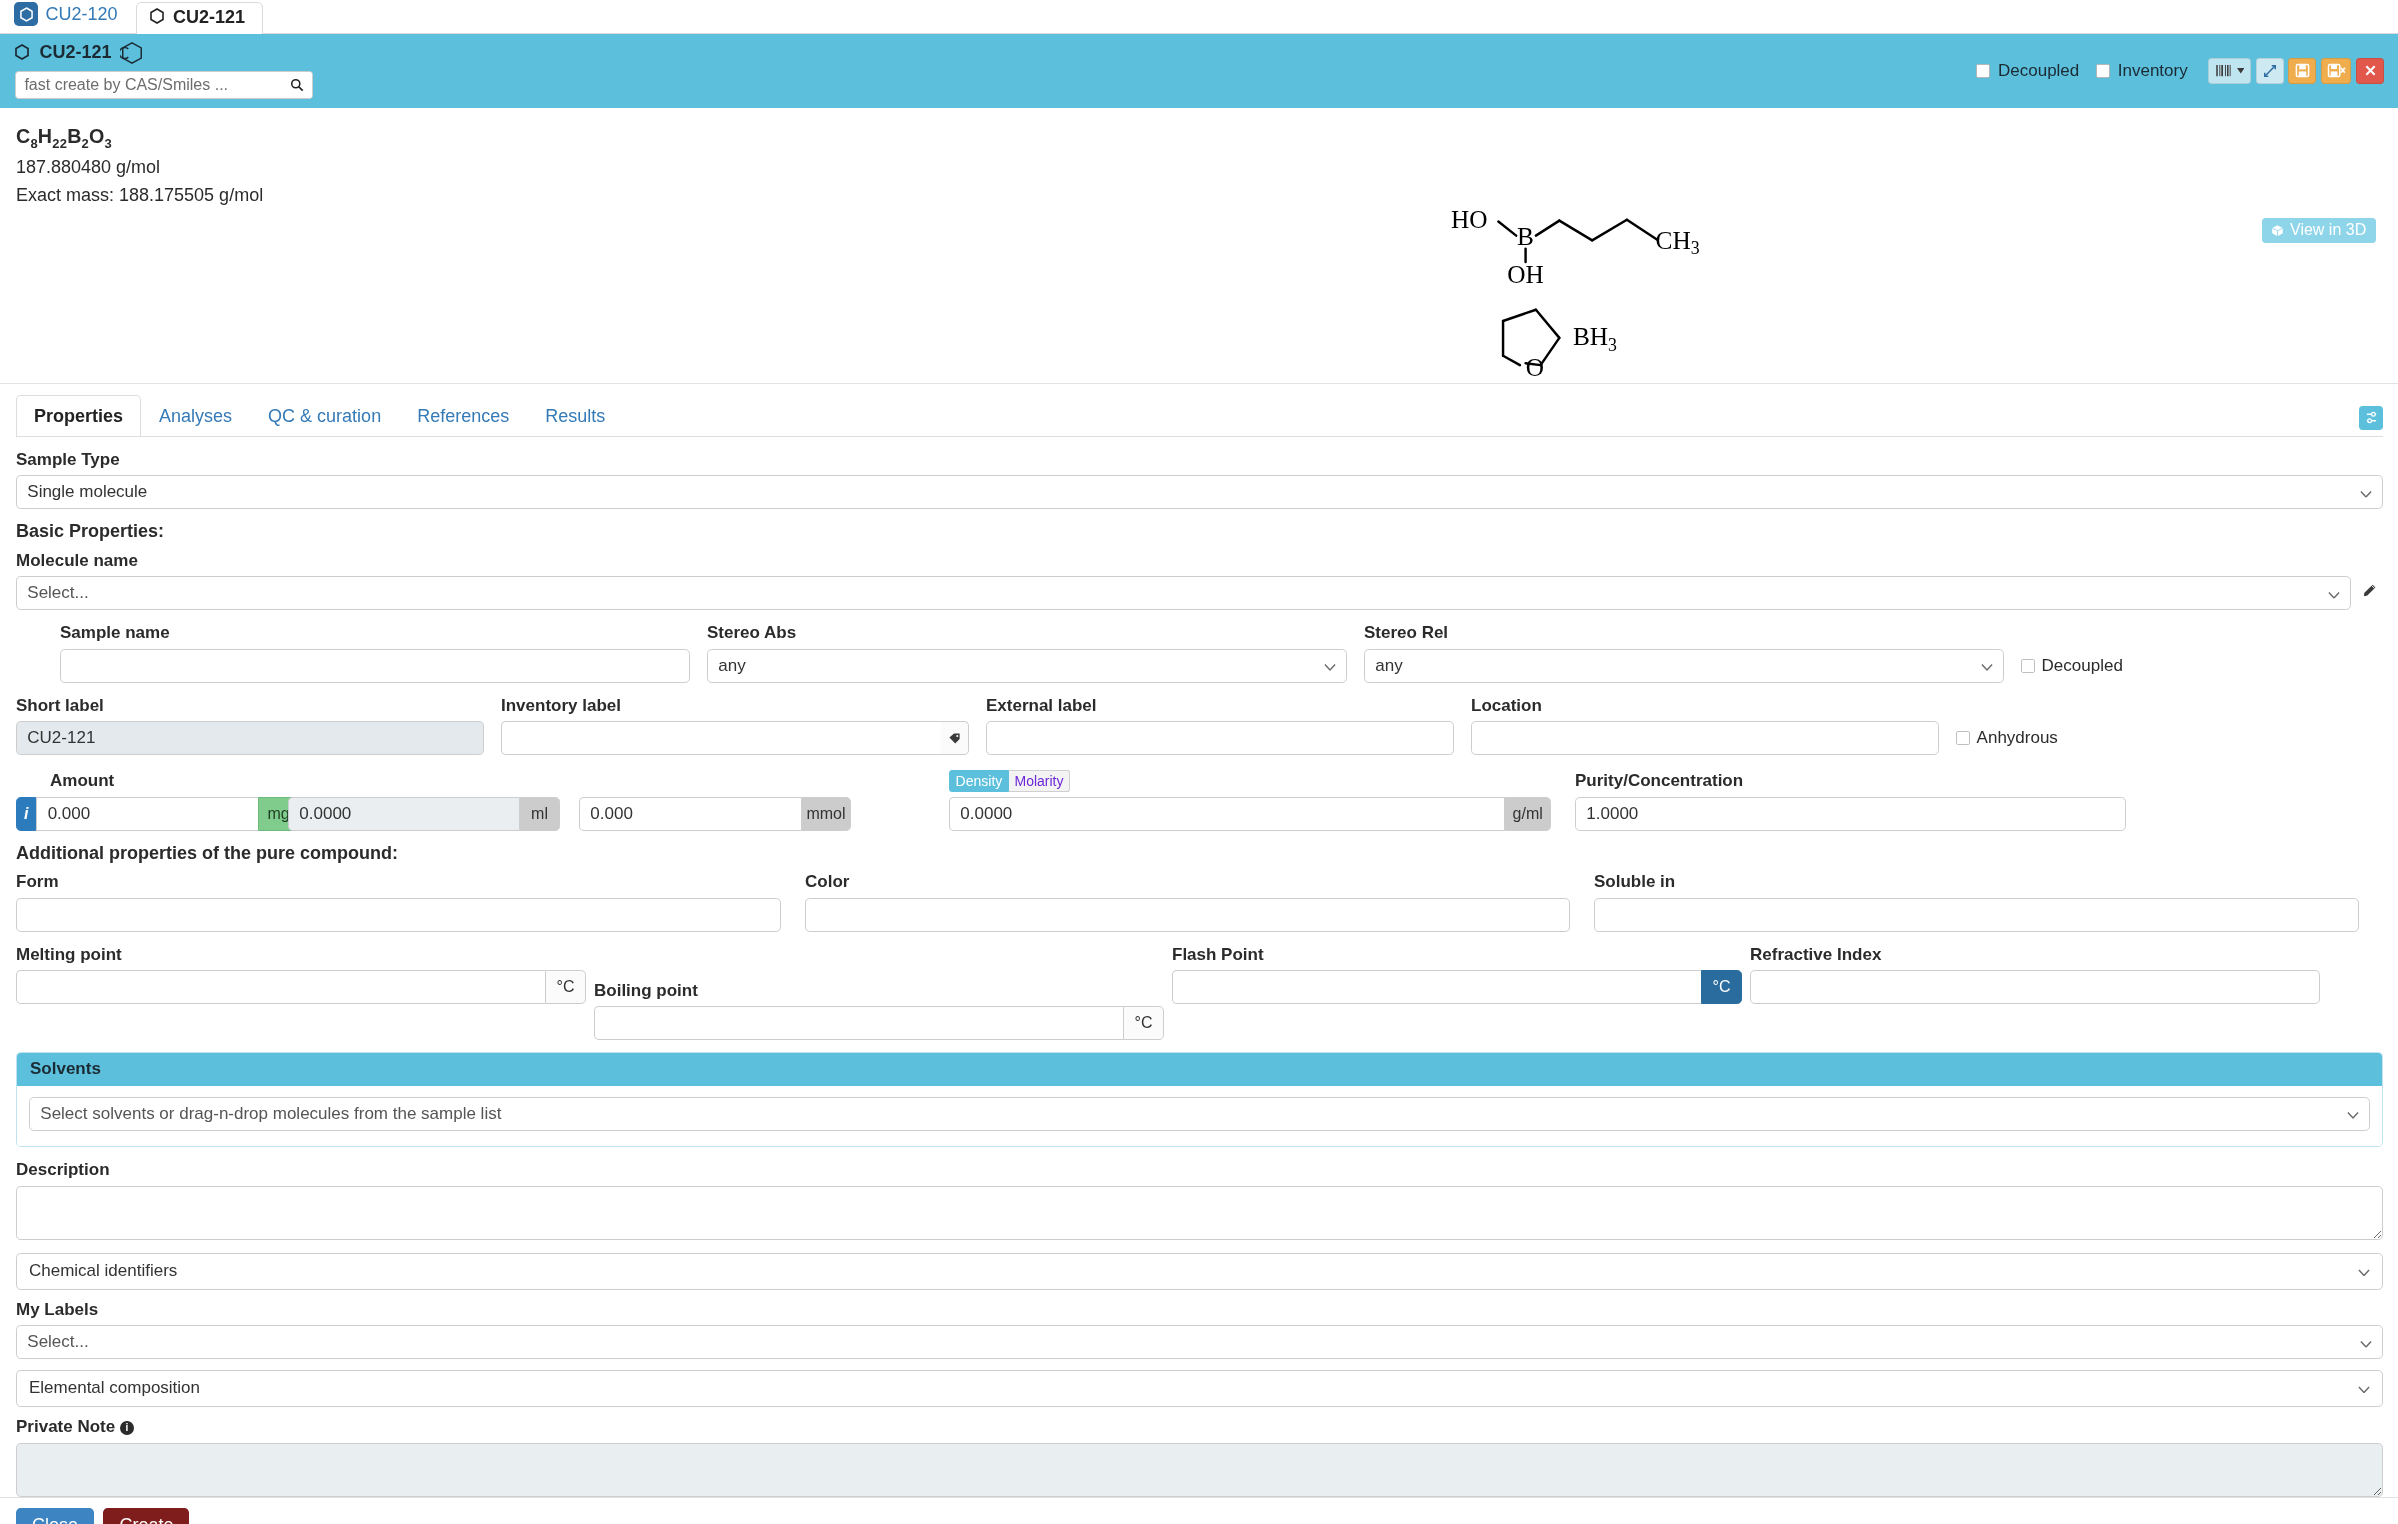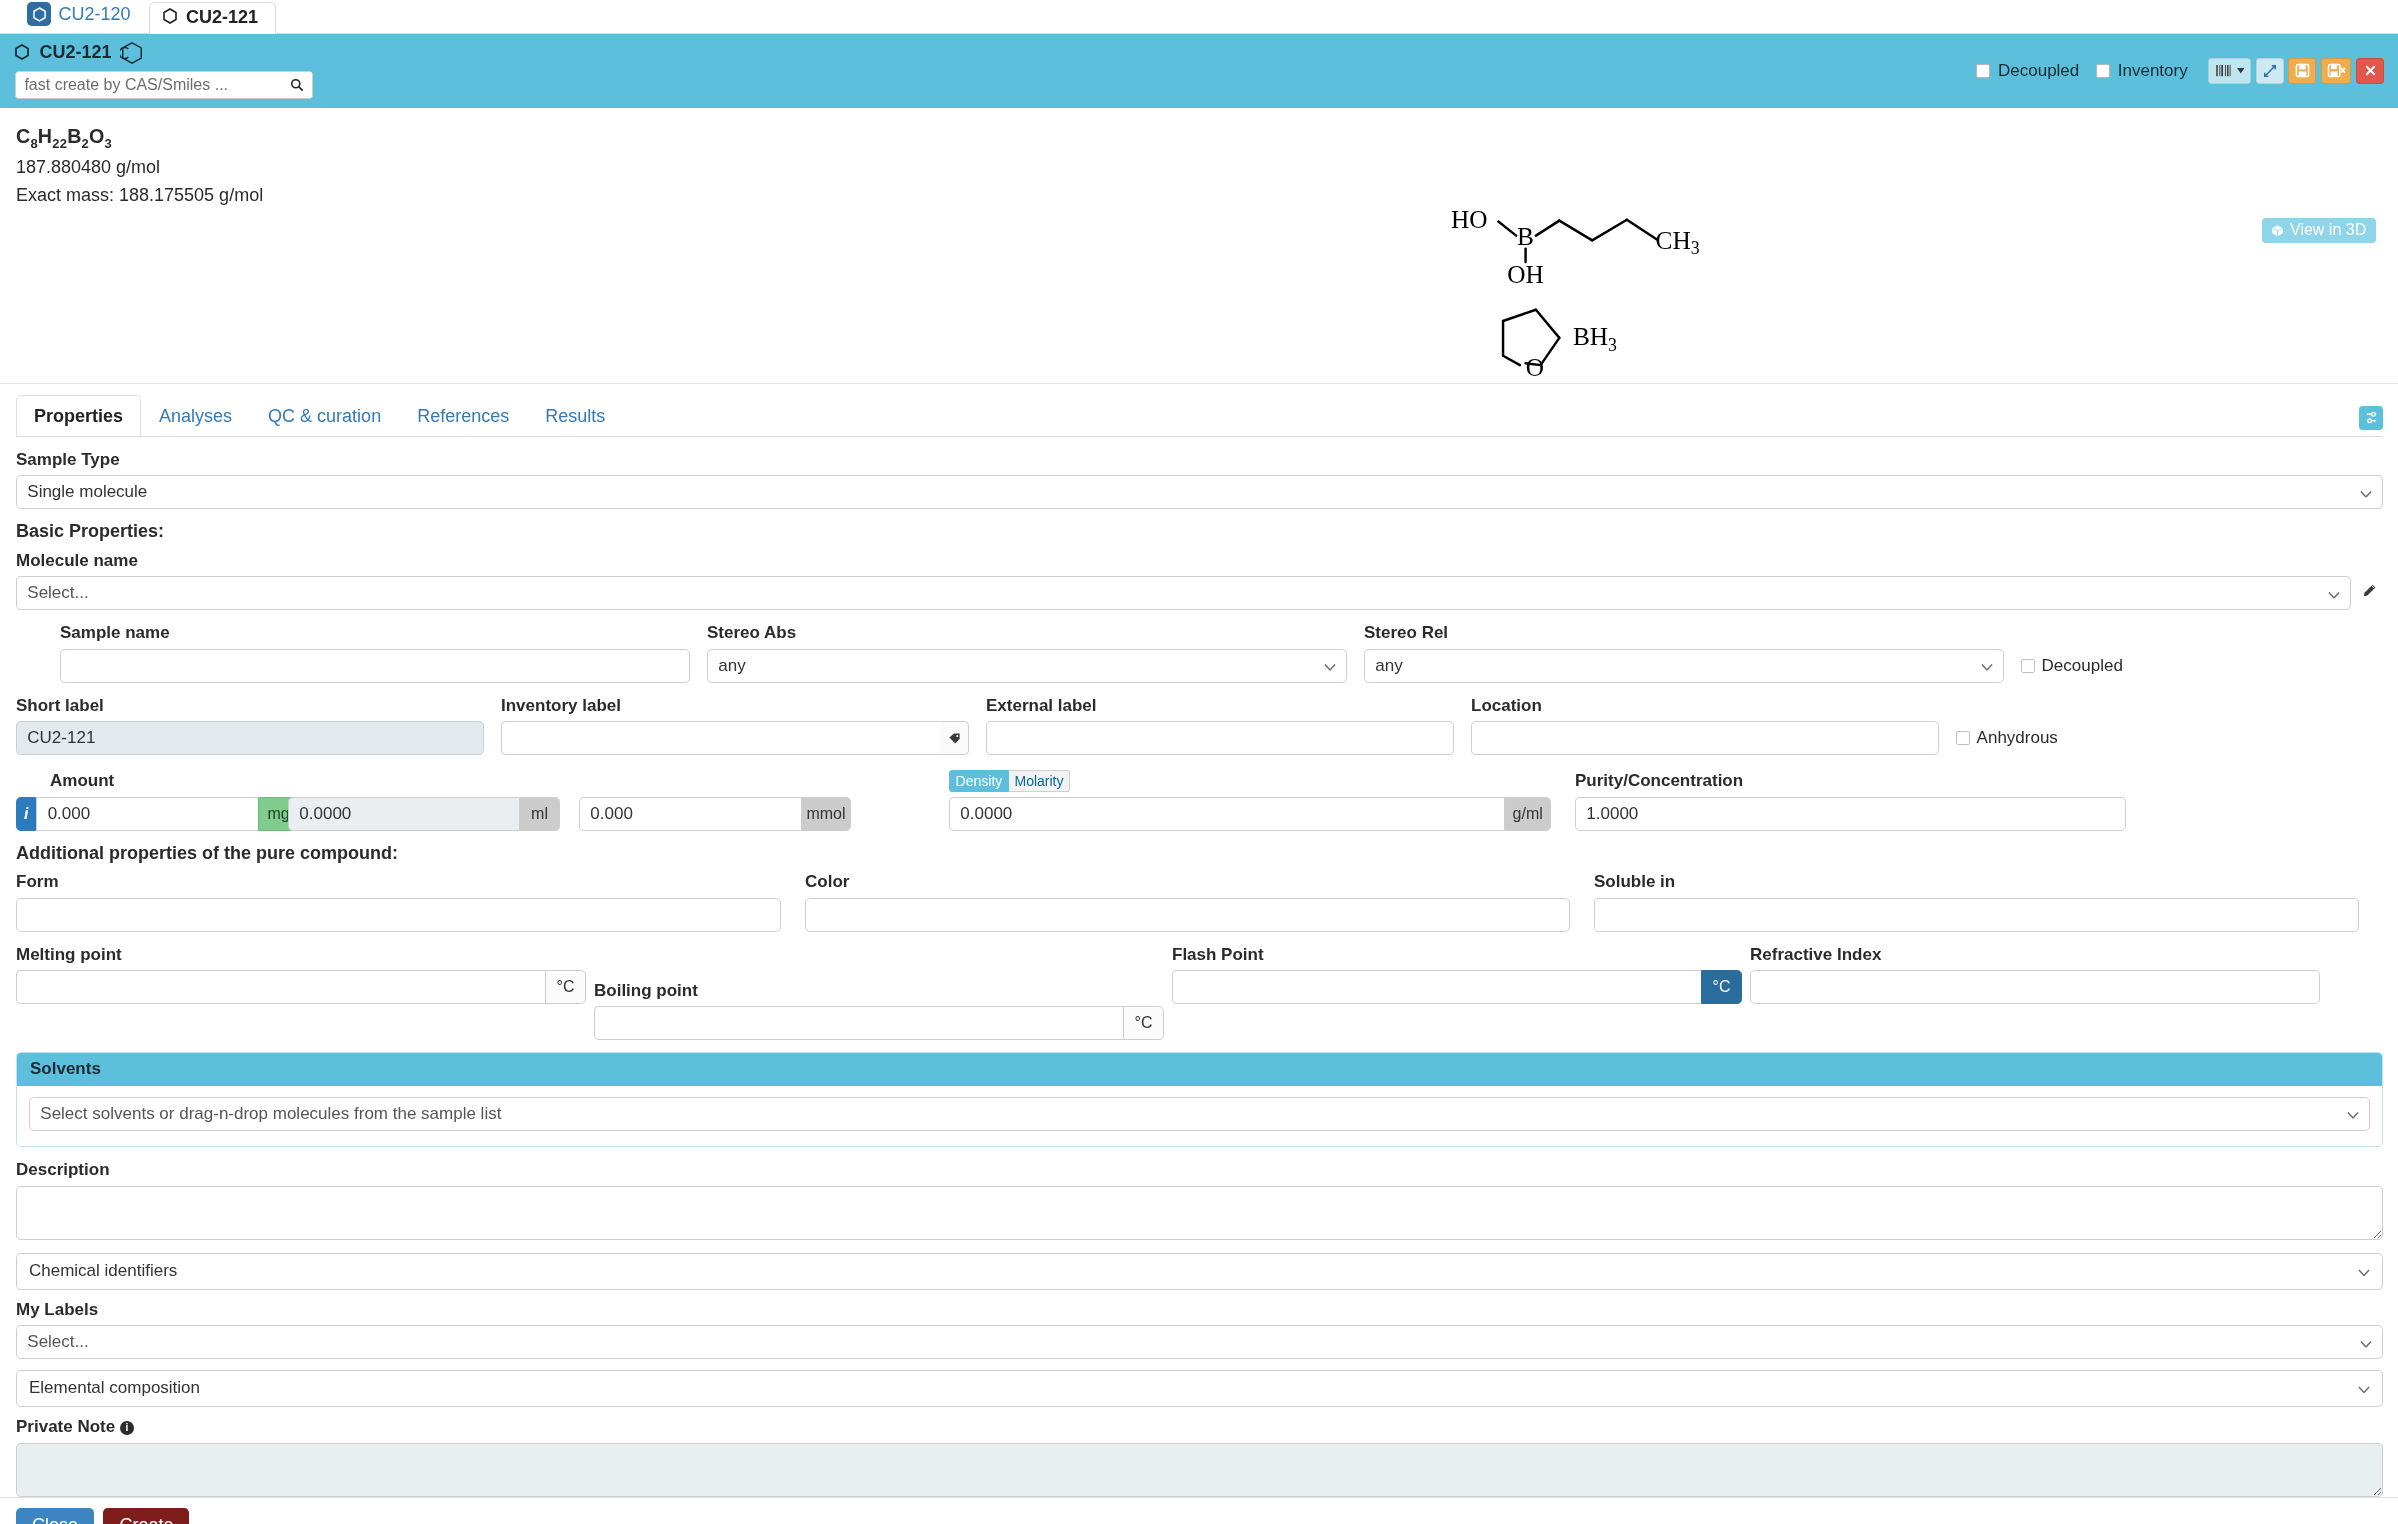--- a/index.html
+++ b/index.html
@@ -8,21 +8,21 @@
     background: #ffffff;
     font-family: "Liberation Sans", sans-serif;
     color: #2b2b2b;
   }
   body { width: 2399px; height: 1524px; overflow: hidden; font-size: 18px; }
 
   
   .tabbar {
     height: 34px; background: #ffffff;
     display: flex; align-items: flex-end;
-    padding-left: 13px; border-bottom: 0.9px solid #d9d9d9;
+    border-bottom: 0.9px solid #d9d9d9;
     position: relative;
     text-align: right;
   }
   .tabitem {
     display: flex; align-items: center; gap: 7.5px;
     padding: 5.6px 17px 6.6px 13px;
     font-size: 18px; line-height: 1;
     border: 0.9px solid transparent; border-bottom: none;
     border-radius: 5.6px 5.6px 0 0;
     color: #337ab7; cursor: pointer; white-space: nowrap;
@@ -171,21 +171,21 @@
   }
   .tagaddon {
     height: 34px; width: 30px; display: flex; align-items:center; justify-content:center;
     background: #fbfbfb; border: 0.9px solid #cdcdcd; border-left: none;
     border-radius: 0 4.7px 4.7px 0; cursor: pointer;
   }
 
   .dm-toggle { display: flex; margin-bottom: 4.7px; }
   .dm-btn {
     font-size: 14px; padding: 1.9px 5.6px; border: 0.9px solid #cfcfcf; cursor: pointer;
-    background: #f3f3f3; color: #0369a1;
+    background: #f3f3f3; color: #6d28d9;
   }
   .dm-btn.active { background: #5cc0dd; color: #ffffff; border-color: #5cc0dd; }
   .dm-btn:first-child { border-radius: 2.8px 0 0 2.8px; }
   .dm-btn:last-child { border-radius: 0 2.8px 2.8px 0; border-left: none; }
 
   
   .solvpanel { border: 0.9px solid #bfe3ee; border-radius: 4.7px; margin: 5.6px 0 13px 0; overflow: hidden; }
   .solvhead {
     background: #5cc0dd; color: #1b2a33; font-weight: bold;
     padding: 6.6px 13px; font-size: 17px;

